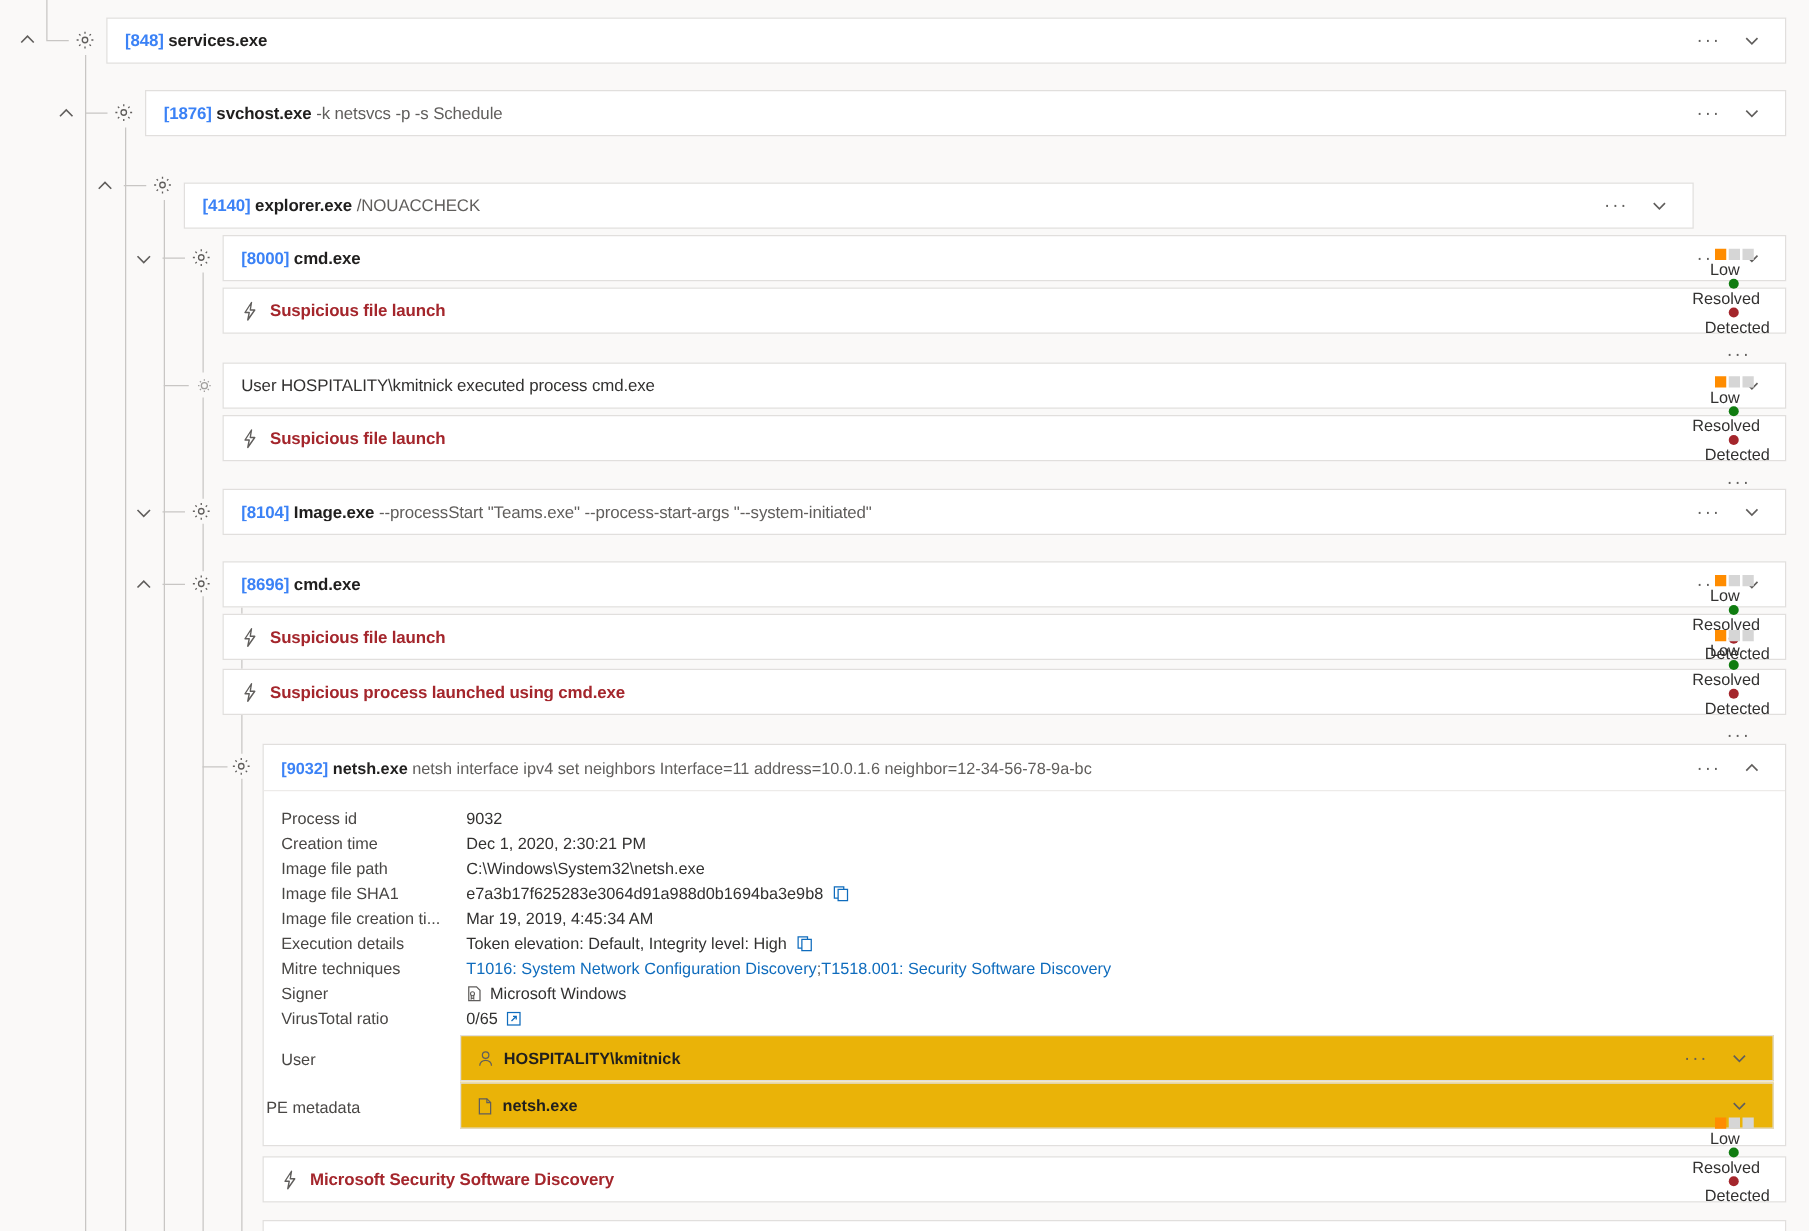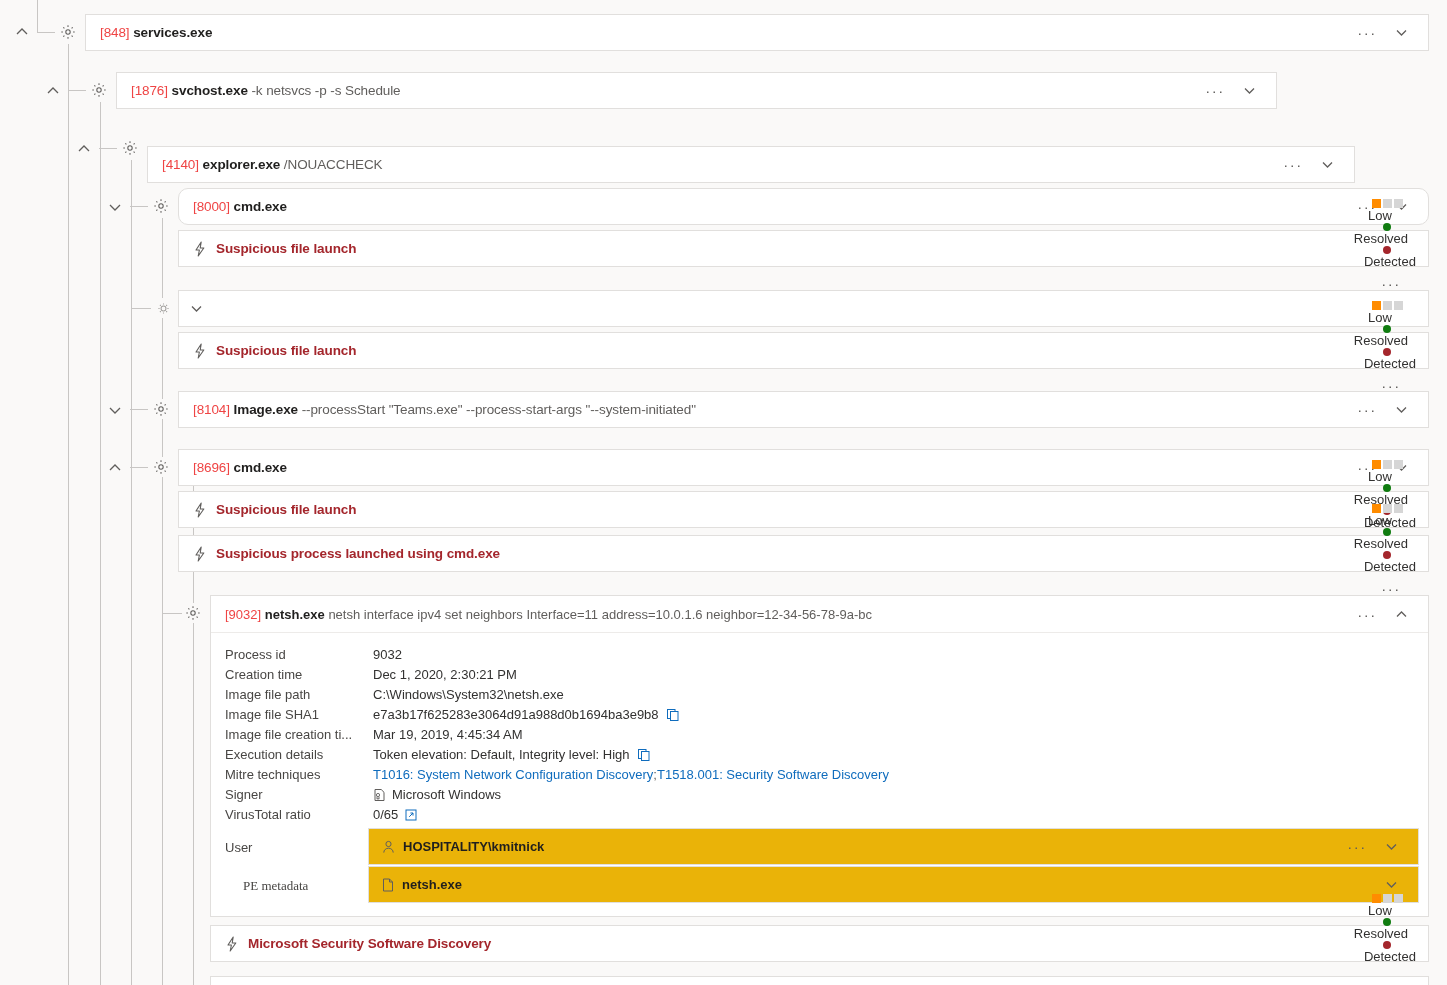--- a/index.html
+++ b/index.html
@@ -46,21 +46,21 @@
   .card .label{
     padding-left:14px;
     white-space:nowrap;
     overflow:hidden;
     text-overflow:ellipsis;
     flex:1;
     font-size:13.5px;
     color:#323130;
     letter-spacing:-.1px;
   }
-  .pid{color:#ef4444;}
+  .pid{color:#3b82f6;font-weight:bold;}
   .pname{font-weight:700;color:#201f1e;}
   .pargs{color:#605e5c;}
 
   .rightgroup{
     display:flex;align-items:center;flex:0 0 auto;
     padding-right:10px;gap:0;
   }
   .ellipsis{
     width:34px;height:30px;display:flex;align-items:center;justify-content:center;
     color:#605e5c;font-size:15px;letter-spacing:1.5px;cursor:pointer;line-height:1;
@@ -166,21 +166,21 @@
   </div>
   <div class="stub" style="left:68px;top:90px;width:18px;"></div>
   <div class="nodeicon" style="left:89px;top:80px;">
     <svg width="16" height="16" viewBox="0 0 16 16">
         <g fill="none" stroke="#605e5c" stroke-width="1.05">
           <circle cx="8" cy="8" r="2.2"></circle>
           <path d="M8 1.3v1.6M8 13.1v1.6M1.3 8h1.6M13.1 8h1.6M3.3 3.3l1.1 1.1M11.6 11.6l1.1 1.1M12.7 3.3l-1.1 1.1M4.4 11.6l-1.1 1.1"></path>
         </g>
       </svg>
   </div>
-  <div class="card" style="left:116px;top:72px;width:1161px;height:37px;">
+  <div class="card" style="left:116px;top:72px;width:1313px;height:37px;">
     <div class="label">
       <span class="pid">[1876]</span>
       <span class="pname">svchost.exe</span>
       <span class="pargs">-k netsvcs -p -s Schedule</span>
     </div>
     <div class="rightgroup">
       <div class="ellipsis">···</div>
       <div class="chev">
         <svg width="15" height="15" viewBox="0 0 15 15">
             <path d="M3 5.5 L7.5 10 L12 5.5" fill="none" stroke="#605e5c" stroke-width="1.3"></path>
@@ -226,21 +226,21 @@
   </div>
   <div class="stub" style="left:130px;top:206px;width:18px;"></div>
   <div class="nodeicon" style="left:151px;top:196px;">
     <svg width="16" height="16" viewBox="0 0 16 16">
         <g fill="none" stroke="#605e5c" stroke-width="1.05">
           <circle cx="8" cy="8" r="2.2"></circle>
           <path d="M8 1.3v1.6M8 13.1v1.6M1.3 8h1.6M13.1 8h1.6M3.3 3.3l1.1 1.1M11.6 11.6l1.1 1.1M12.7 3.3l-1.1 1.1M4.4 11.6l-1.1 1.1"></path>
         </g>
       </svg>
   </div>
-  <div class="card" style="left:178px;top:188px;width:1251px;height:37px;border-radius:10px;">
+  <div class="card" style="left:178px;top:188px;width:1251px;height:37px;">
     <div class="label">
       <span class="pid">[8000]</span>
       <span class="pname">cmd.exe</span>
       <span class="pargs"></span>
     </div>
     <div class="rightgroup">
       <div class="ellipsis">···</div>
       <div class="chev">
         <svg width="15" height="15" viewBox="0 0 15 15">
             <path d="M3 5.5 L7.5 10 L12 5.5" fill="none" stroke="#605e5c" stroke-width="1.3"></path>
@@ -274,20 +274,23 @@
   <div class="stub" style="left:131px;top:308px;width:20px;"></div>
   <div class="nodeicon" style="left:153px;top:298px;">
     <svg width="15" height="15" viewBox="0 0 16 16">
         <g fill="none" stroke="#a19f9d" stroke-width="1.1">
           <circle cx="8" cy="8" r="2.6"></circle>
           <path d="M8 2.6v1.2M8 12.2v1.2M2.6 8h1.2M12.2 8h1.2M4.2 4.2l.9.9M10.9 10.9l.9.9M11.8 4.2l-.9.9M5.1 10.9l-.9.9"></path>
         </g>
       </svg>
   </div>
   <div class="card" style="left:178px;top:290px;width:1251px;height:37px;">
+    <div class="label">
+      <span class="pargs" style="color:#323130;">User HOSPITALITY\kmitnick executed process cmd.exe</span>
+    </div>
     <div class="rightgroup">
       <div class="chev">
         <svg width="15" height="15" viewBox="0 0 15 15">
             <path d="M3 5.5 L7.5 10 L12 5.5" fill="none" stroke="#605e5c" stroke-width="1.3"></path>
           </svg>
       </div>
     </div>
   </div>
 
   <div class="card alert" style="left:178px;top:332px;width:1251px;height:37px;">
@@ -523,21 +526,21 @@
       <div class="rightgroup">
         <div class="ellipsis">···</div>
         <div class="chev">
           <svg width="15" height="15" viewBox="0 0 15 15">
               <path d="M3 5.5 L7.5 10 L12 5.5" fill="none" stroke="#605e5c" stroke-width="1.3"></path>
             </svg>
         </div>
       </div>
     </div>
 
-    <div class="sublabel" style="left:32px;top:282px;font-family:Liberation Serif, serif;">PE metadata</div>
+    <div class="sublabel" style="left:2px;top:282px;">PE metadata</div>
     <div class="subcard" style="left:157px;top:270px;width:1051px;height:37px;">
       <div class="txt">
         <span style="display:inline-flex;">
           <svg width="12" height="14" viewBox="0 0 12 14">
               <path d="M1.5 1h6l3 3v9h-9z" fill="none" stroke="#605e5c" stroke-width="1"></path>
               <path d="M7.5 1v3h3" fill="none" stroke="#605e5c" stroke-width="1"></path>
             </svg>
         </span>
         <span>netsh.exe</span>
       </div>

